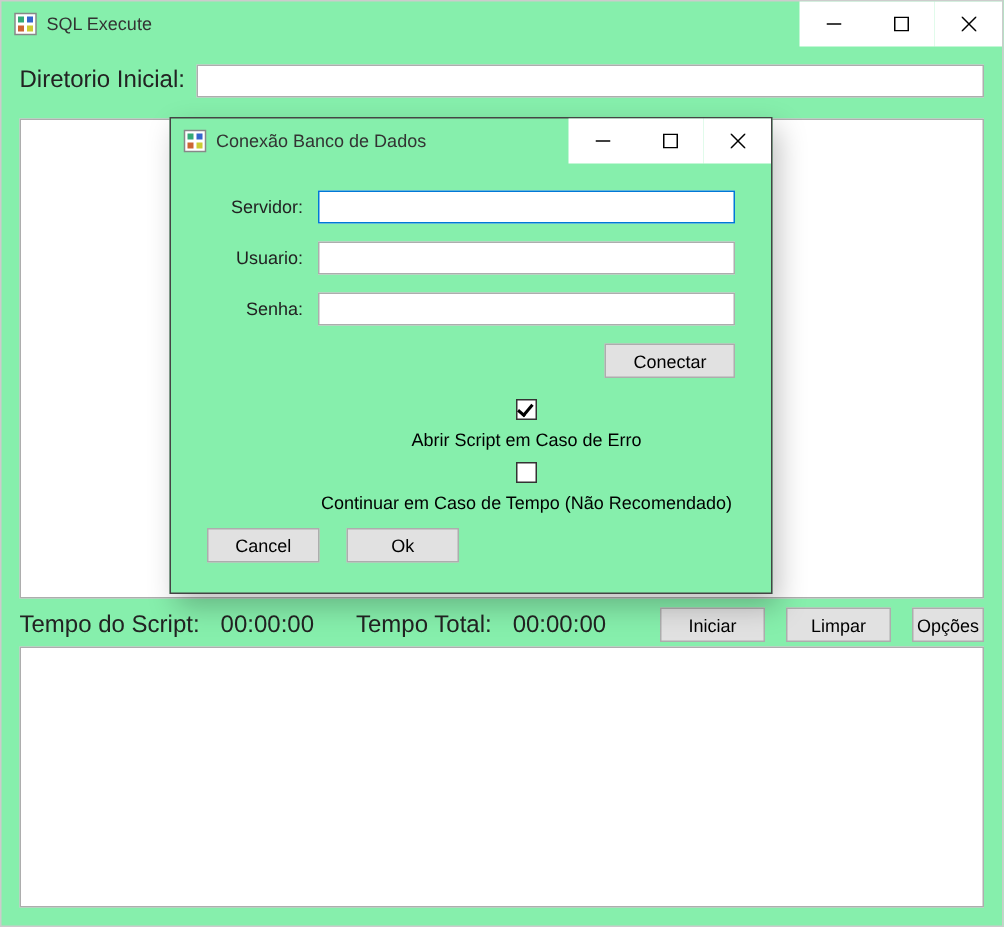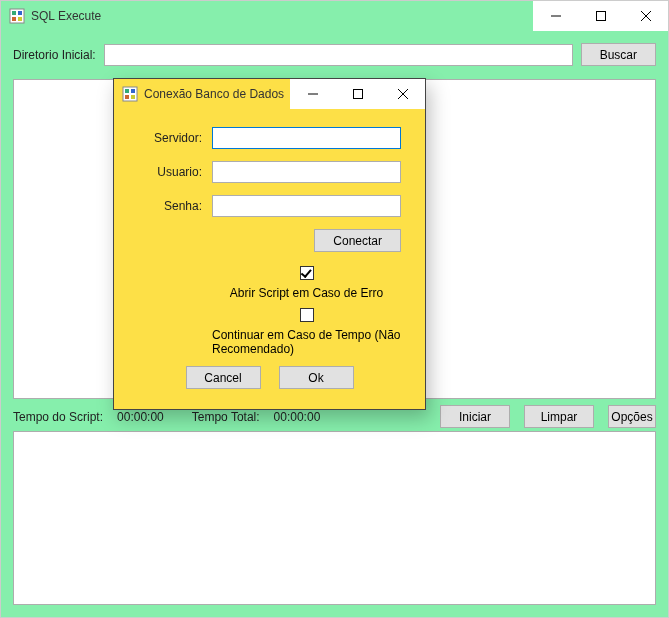--- a/index.html
+++ b/index.html
@@ -9,47 +9,47 @@
     .window { position: absolute; inset: 0; background: #86efac; border: 1px solid #ccc; }
     .titlebar { height: 30px; display: flex; align-items: center; padding: 0 0 0 8px; border-bottom: 0; }
     .titlebar .app-icon { width: 16px; height: 16px; margin-right: 6px; display: inline-flex; align-items: center; justify-content: center; }
     .titlebar .title { font-size: 12px; color: #333; }
     .winbtns { margin-left: auto; display: flex; }
     .winbtn { width: 45px; height: 30px; display: flex; align-items: center; justify-content: center; background: #fff; }
 
     .content { position: absolute; top: 30px; left: 0; right: 0; bottom: 0; padding: 12px; }
 
     .row { display: flex; align-items: center; gap: 8px; margin-bottom: 8px; }
-    .label { font-size: 12px; color: #222; white-space: nowrap; }
+    .label { font-size: 16px; color: #222; white-space: nowrap; }
     .text-input { flex: 1; height: 22px; border: 1px solid #adadad; background: #fff; padding: 0 4px; }
     .btn { height: 23px; padding: 0 18px; background: #e1e1e1; border: 1px solid #adadad; font-size: 12px; display: inline-flex; align-items: center; justify-content: center; cursor: default; }
 
     .bigpanel { border: 1px solid #adadad; background: #fff; }
     .panel1 { position: absolute; left: 12px; right: 12px; top: 48px; height: 320px; }
     .statusrow { position: absolute; left: 12px; right: 12px; top: 374px; display: flex; align-items: center; gap: 14px; }
     .panel2 { position: absolute; left: 12px; right: 12px; top: 400px; bottom: 12px; }
 
     .statusrow .sp { flex: 1; }
 
     
-    .dialog { position: absolute; left: 113px; top: 78px; width: 313px; background: #fde047; border: 1px solid #444; box-shadow: 4px 8px 18px rgba(0,0,0,0.25); }
+    .dialog { position: absolute; left: 113px; top: 78px; width: 402px; background: #86efac; border: 1px solid #444; box-shadow: 4px 8px 18px rgba(0,0,0,0.25); }
     .dialog .titlebar { border-bottom: 0; }
     .dialog-body { padding: 18px 24px 20px 24px; }
     .dlg-row { display: flex; align-items: center; margin-bottom: 12px; }
     .dlg-row .dlg-label { width: 64px; text-align: right; margin-right: 10px; font-size: 12px; color: #222; }
     .dlg-input { flex: 1; height: 22px; border: 1px solid #adadad; padding: 0 4px; }
     .dlg-input.focus { border: 1px solid #0078d7; }
     .dlg-select { flex: 1; height: 24px; border: 1px solid #adadad; background: linear-gradient(#fafafa,#eaeaea); position: relative; }
     .dlg-select .chev { position: absolute; right: 6px; top: 50%; transform: translateY(-50%); color: #555; font-size: 9px; }
     .dlg-connect { display: flex; justify-content: flex-end; margin-bottom: 14px; }
     .dlg-checks { margin-left: 74px; }
     .chk { display: flex; align-items: center; gap: 6px; margin-bottom: 8px; font-size: 12px; flex-direction: column; }
     .chk .box { width: 14px; height: 14px; border: 1px solid #333; display: inline-flex; align-items: center; justify-content: center; background: #fff; }
     .chk .box.checked::after { content: ''; width: 8px; height: 4px; border-left: 2px solid #000; border-bottom: 2px solid #000; transform: rotate(-50deg) translate(0,-1px); }
-    .dlg-btns { display: flex; justify-content: center; gap: 18px; margin-top: 10px; }
+    .dlg-btns { display: flex; justify-content: flex-start; gap: 18px; margin-top: 10px; }
     .dlg-btns .btn { width: 75px; padding: 0; }
 
     svg { display: block; }
   </style>
 </head>
 <body>
 
 <div class="window">
   <div class="titlebar">
     <span class="app-icon">
@@ -79,21 +79,20 @@
             <line x1="10" y1="0" x2="0" y2="10" stroke="#000" stroke-width="1"></line>
           </svg>
       </div>
     </div>
   </div>
 
   <div class="content">
     <div class="row">
       <span class="label">Diretorio Inicial:</span>
       <input class="text-input" type="text" value="" style="">
-      <button class="btn">Buscar</button>
     </div>
 
     <div class="bigpanel panel1"></div>
 
     <div class="statusrow">
       <span class="label">Tempo do Script:</span>
       <span class="label">00:00:00</span>
       <span class="label" style="margin-left:14px">Tempo Total:</span>
       <span class="label">00:00:00</span>
       <span class="sp"></span>

